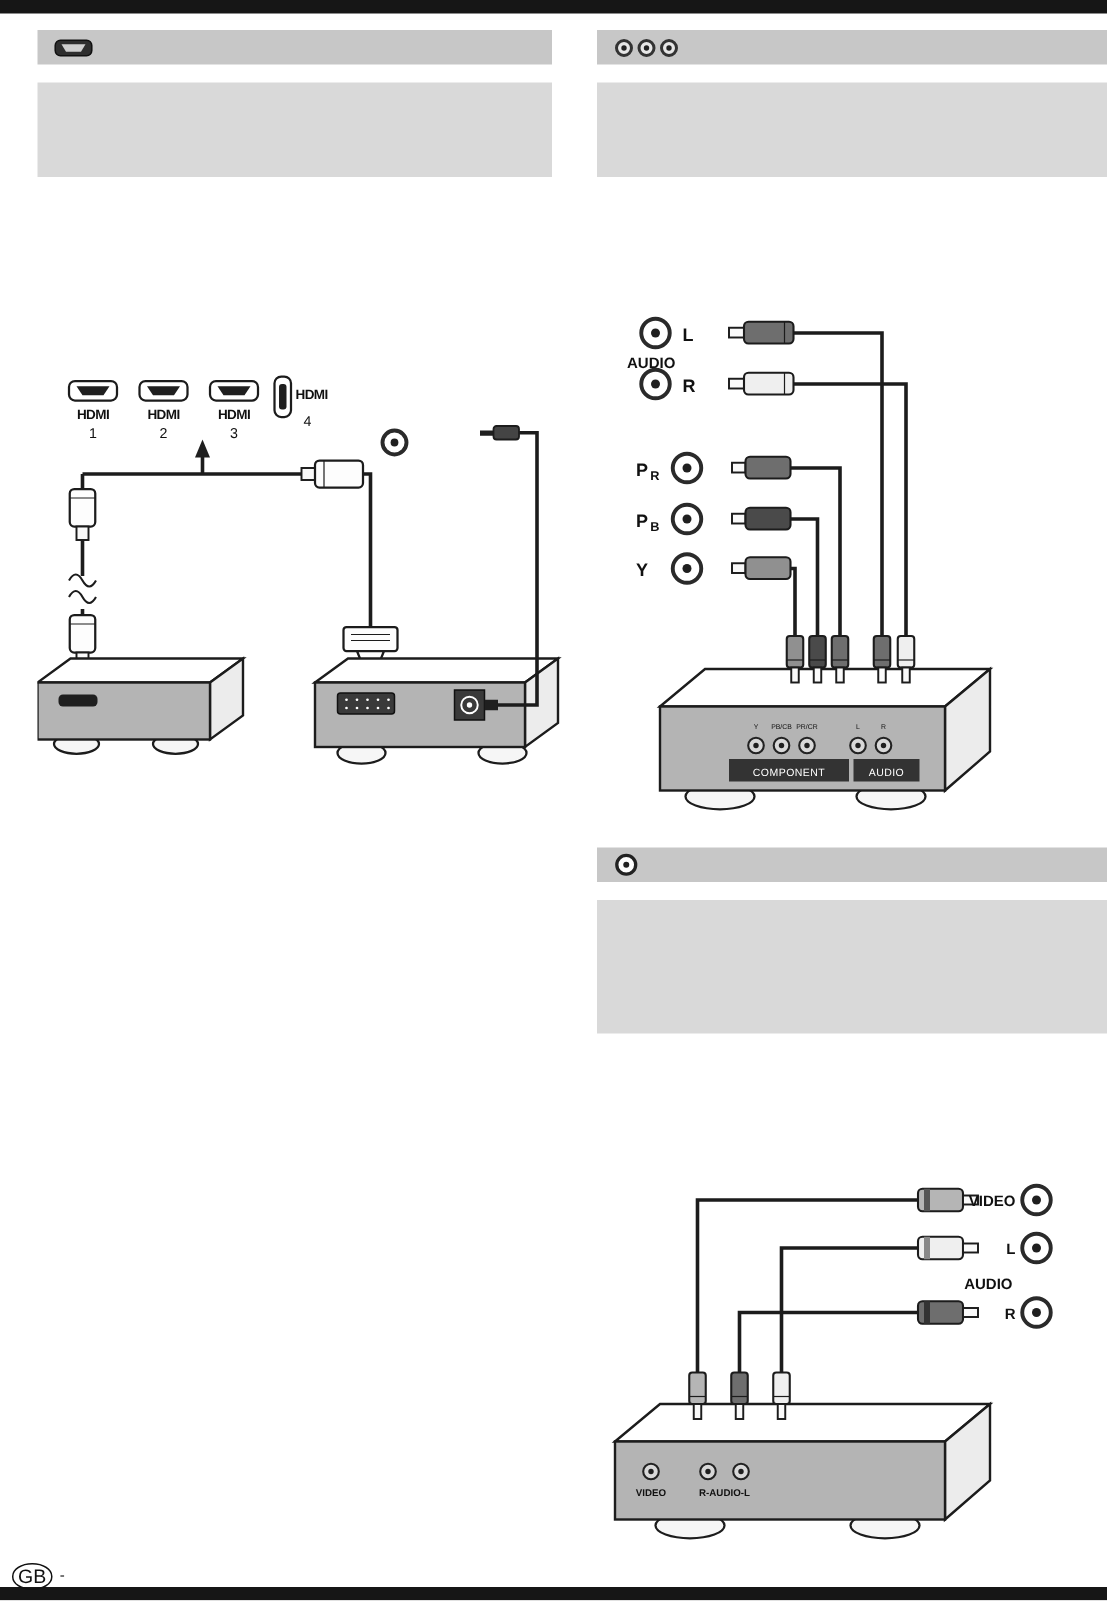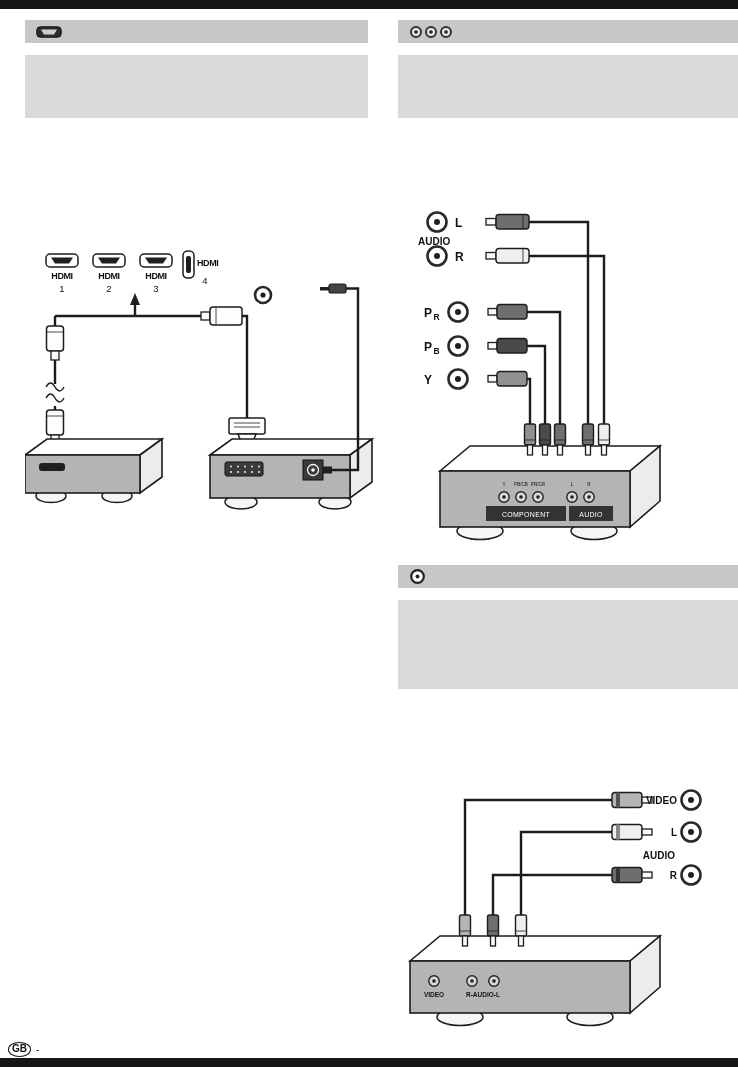--- a/index.html
+++ b/index.html
@@ -37,21 +37,21 @@
   .wordmark { font-weight:bold; font-size:9px; letter-spacing:-0.4px; fill:#111; }
   .portnum  { font-size:9.5px; fill:#111; }
   .biglabel { font-size:12px; font-weight:bold; fill:#111; }
   .midlabel { font-size:10px; font-weight:bold; fill:#111; }
   .sublabel { font-size:8.5px; font-weight:bold; fill:#111; }
   .tinylabel{ font-size:4.6px; fill:#111; text-anchor:middle; }
   .bandtext { font-size:7px; fill:#fff; text-anchor:middle; letter-spacing:0.3px; }
   .devlabel { font-size:6.5px; font-weight:bold; fill:#111; text-anchor:middle; }
 
   .footer { position:absolute; font-size:10px; display:flex; align-items:center; gap:5px; }
-  .gb { display:inline-block; border:1.3px solid #111; border-radius:50%; font-size:10px; font-weight:bold; padding:1px 3px 1.5px 3px; line-height:1; }
+  .gb { display:inline-block; border:1.3px solid #111; border-radius:50%; font-size:13px; font-weight:normal; padding:1px 3px 1.5px 3px; line-height:1; }
 </style>
 </head>
 <body>
 
 <div class="page">
 
   <div class="abs rule" style="left:0;top:0;width:738px;height:9px"></div>
   <div class="abs rule" style="left:0;top:1058px;width:738px;height:9px"></div>
 
   <div class="col-header" style="left:25px;top:20px;width:343px">

